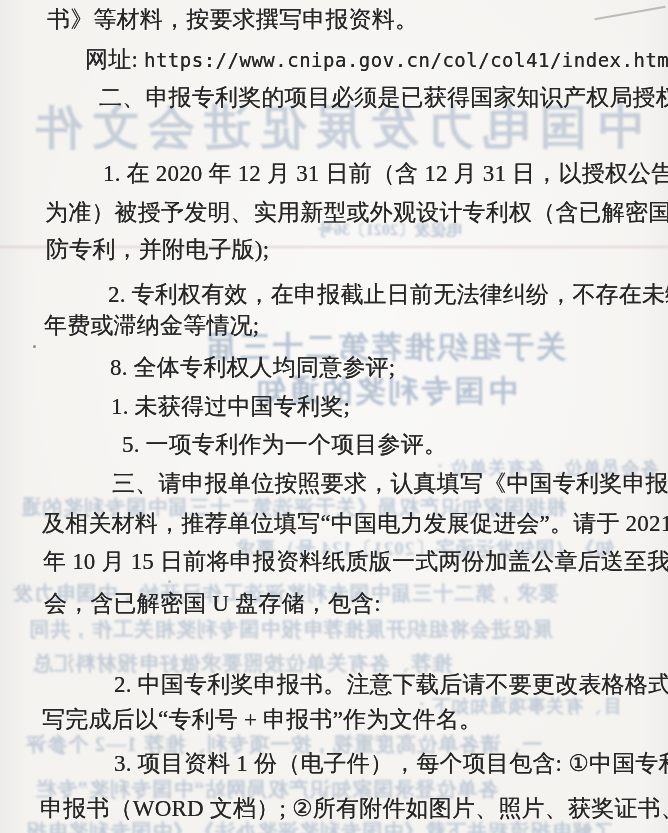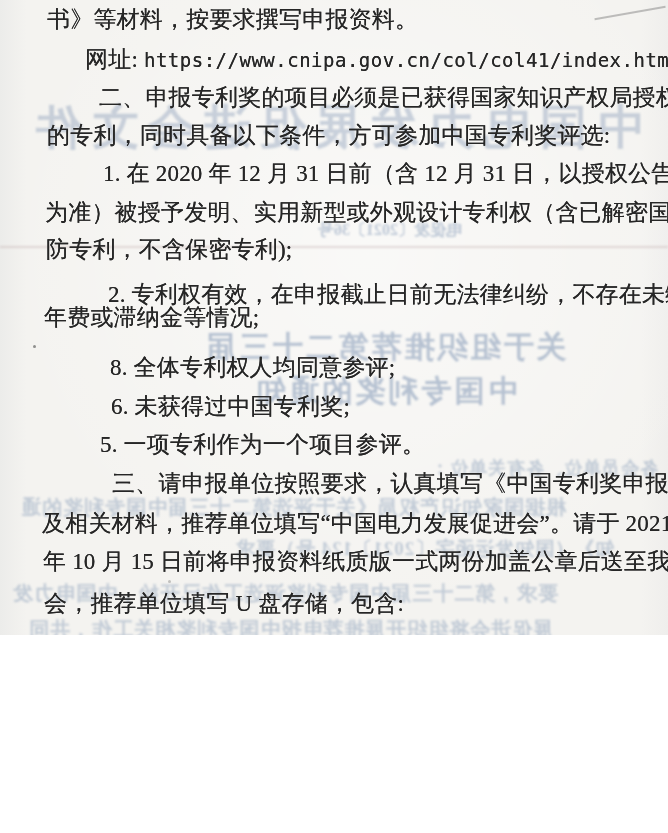--- a/index.html
+++ b/index.html
@@ -2,21 +2,21 @@
 <html><head>
 <meta charset="utf-8">
 <style>
   html,body{margin:0;padding:0;}
   body{
     width:668px;height:833px;
     font-family:"Liberation Serif","DejaVu Serif","DejaVu Sans",serif;
     overflow:hidden;
   }
   #scan{
-    position:relative;width:668px;height:635px;
+    position:relative;width:668px;height:833px;
     background:
       radial-gradient(ellipse at 55% 40%, rgba(255,255,255,0.5), rgba(0,0,0,0) 70%),
       linear-gradient(90deg, #ececea 0%, #f4f3f0 4%, #f4f3f0 96%, #efeeec 100%),
       #f3f2ef;
     overflow:hidden;
   }
   
   #bleed{position:absolute;inset:0;z-index:1;filter:blur(1.1px);}
   .bl{
     position:absolute;
@@ -88,34 +88,34 @@
     <div class="bl bl-body" style="top:776px;left:35px">各单位登录国家知识产权局网站“中国专利奖”专栏</div>
     <div class="bl bl-body" style="top:818px;left:25px">了解申报流程并下载《中国专利奖评奖办法》《中国专利奖申报</div>
   </div>
 
   <div id="ink">
     <div class="ln" style="top:6px;left:47px">书》等材料，按要求撰写申报资料。</div>
     <div class="ln" style="top:46px;left:85px">
       <span>网址: </span><span class="mono">https://www.cnipa.gov.cn/col/col41/index.html</span>
     </div>
     <div class="ln" style="top:84px;left:99px">二、申报专利奖的项目必须是已获得国家知识产权局授权</div>
-    <div class="ln" style="top:122px;left:47px">的专利，同时具备以下条件，方可参加中国专利奖评选:</div>
     <div class="ln" style="top:160px;left:103px">1. 在 2020 年 12 月 31 日前（含 12 月 31 日，以授权公告日</div>
     <div class="ln" style="top:199px;left:45px">为准）被授予发明、实用新型或外观设计专利权（含已解密国</div>
-    <div class="ln" style="top:236px;left:46px">防专利，不含保密专利);</div>
+    <div class="ln" style="top:236px;left:46px">防专利，并附电子版);</div>
     <div class="ln" style="top:281px;left:108px">2. 专利权有效，在申报截止日前无法律纠纷，不存在未缴</div>
-    <div class="ln" style="top:304px;left:44px">年费或滞纳金等情况;</div>
+    <div class="ln" style="top:312px;left:44px">年费或滞纳金等情况;</div>
     <div class="ln" style="top:354px;left:110px">8. 全体专利权人均同意参评;</div>
-    <div class="ln" style="top:393px;left:111px">6. 未获得过中国专利奖;</div>
-    <div class="ln" style="top:431px;left:100px">5. 一项专利作为一个项目参评。</div>
+    <div class="ln" style="top:393px;left:111px">1. 未获得过中国专利奖;</div>
+    <div class="ln" style="top:431px;left:122px">5. 一项专利作为一个项目参评。</div>
     <div class="ln" style="top:470px;left:112px">三、请申报单位按照要求，认真填写《中国专利奖申报书》</div>
     <div class="ln" style="top:510px;left:42px">及相关材料，推荐单位填写“中国电力发展促进会”。请于 2021</div>
     <div class="ln" style="top:548px;left:43px">年 10 月 15 日前将申报资料纸质版一式两份加盖公章后送至我</div>
-    <div class="ln" style="top:590px;left:44px">会，推荐单位填写 U 盘存储，包含:</div>
+    <div class="ln" style="top:590px;left:44px">会，含已解密国 U 盘存储，包含:</div>
     <div class="ln" style="top:671px;left:114px">2. 中国专利奖申报书。注意下载后请不要更改表格格式，填</div>
+    <div class="ln" style="top:706px;left:42px">写完成后以“专利号 + 申报书”作为文件名。</div>
     <div class="ln" style="top:750px;left:114px">3. 项目资料 1 份（电子件），每个项目包含: ①中国专利奖</div>
     <div class="ln" style="top:795px;left:40px">申报书（WORD 文档）; ②所有附件如图片、照片、获奖证书、项</div>
   </div>
 
   <div class="streak"></div>
   <div class="speck" style="left:33px;top:345px"></div>
   <div class="speck" style="left:168px;top:580px;opacity:.5"></div>
 
 </div>
 

